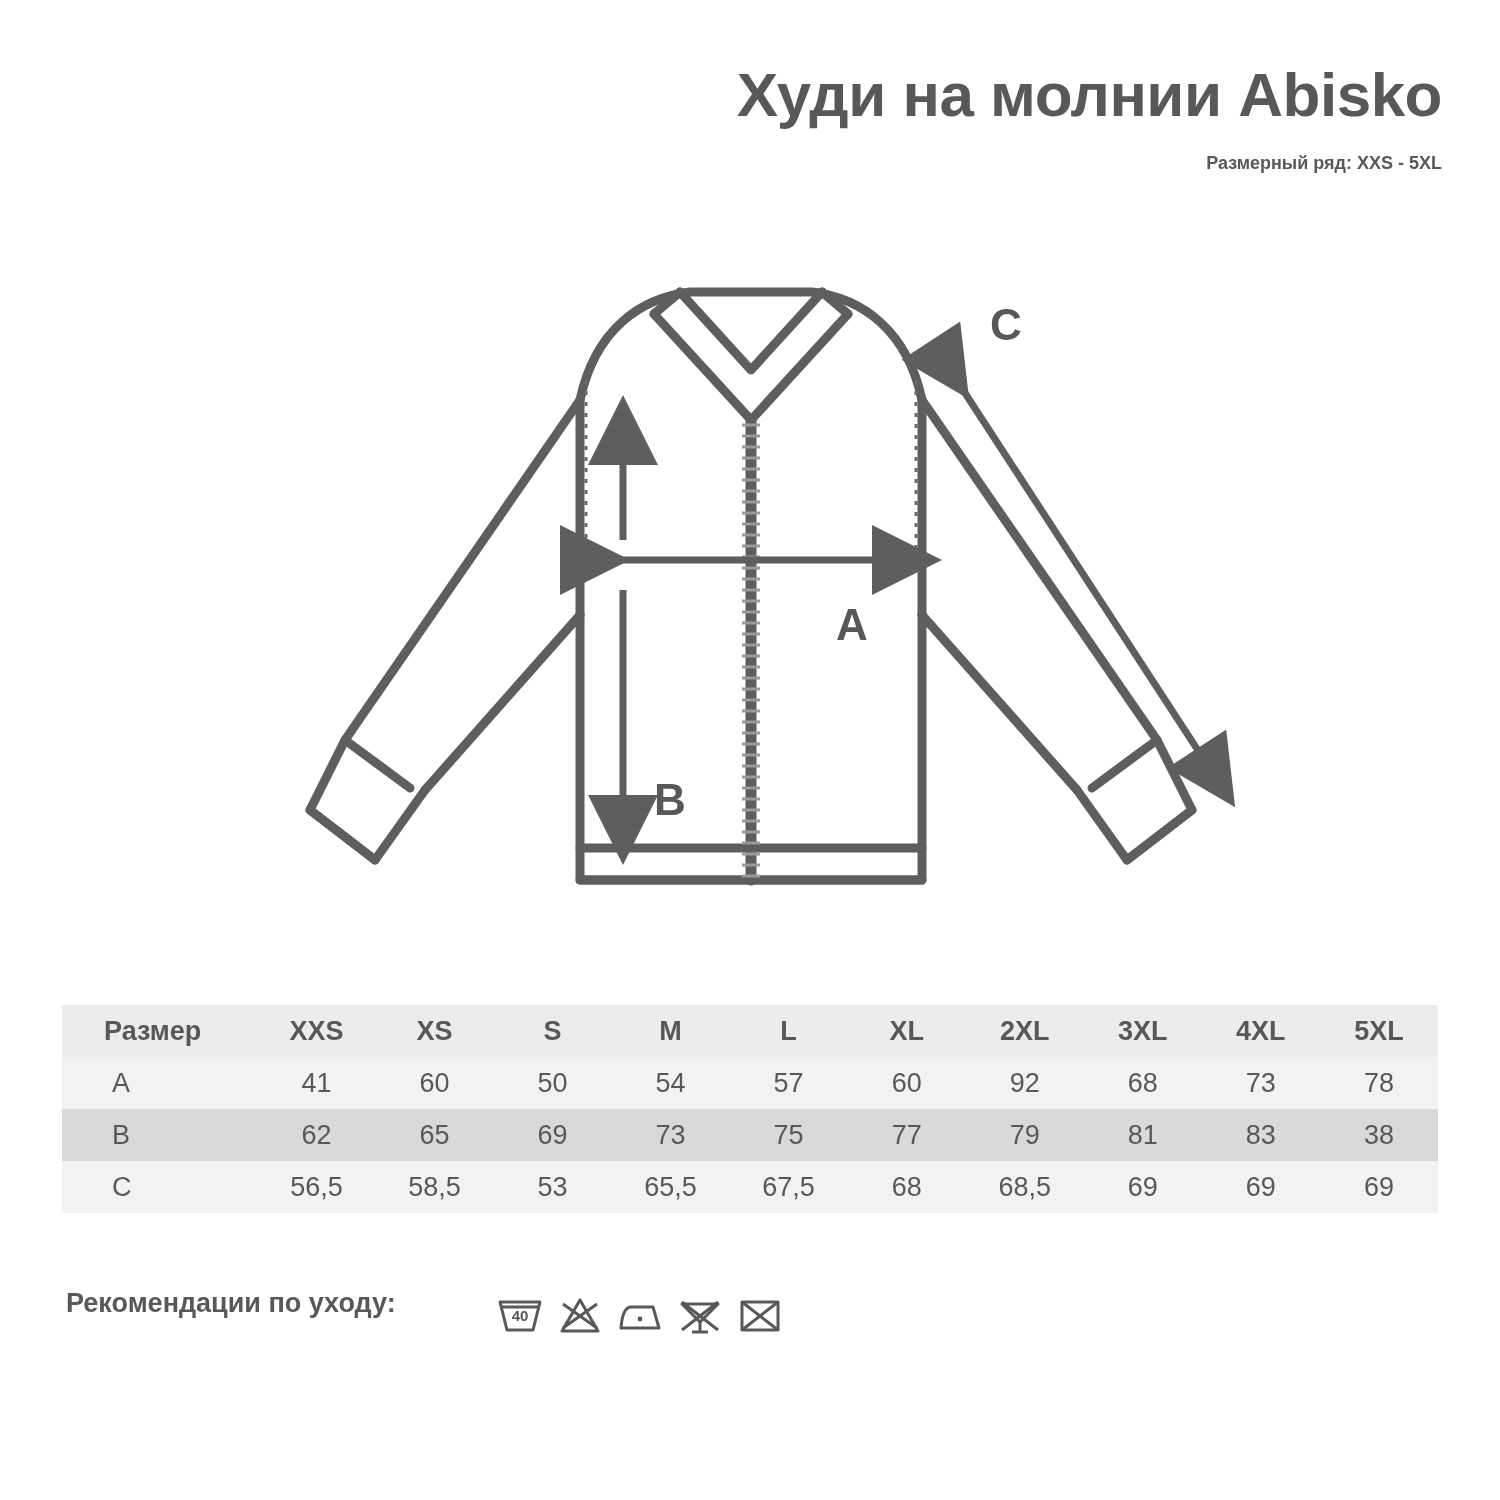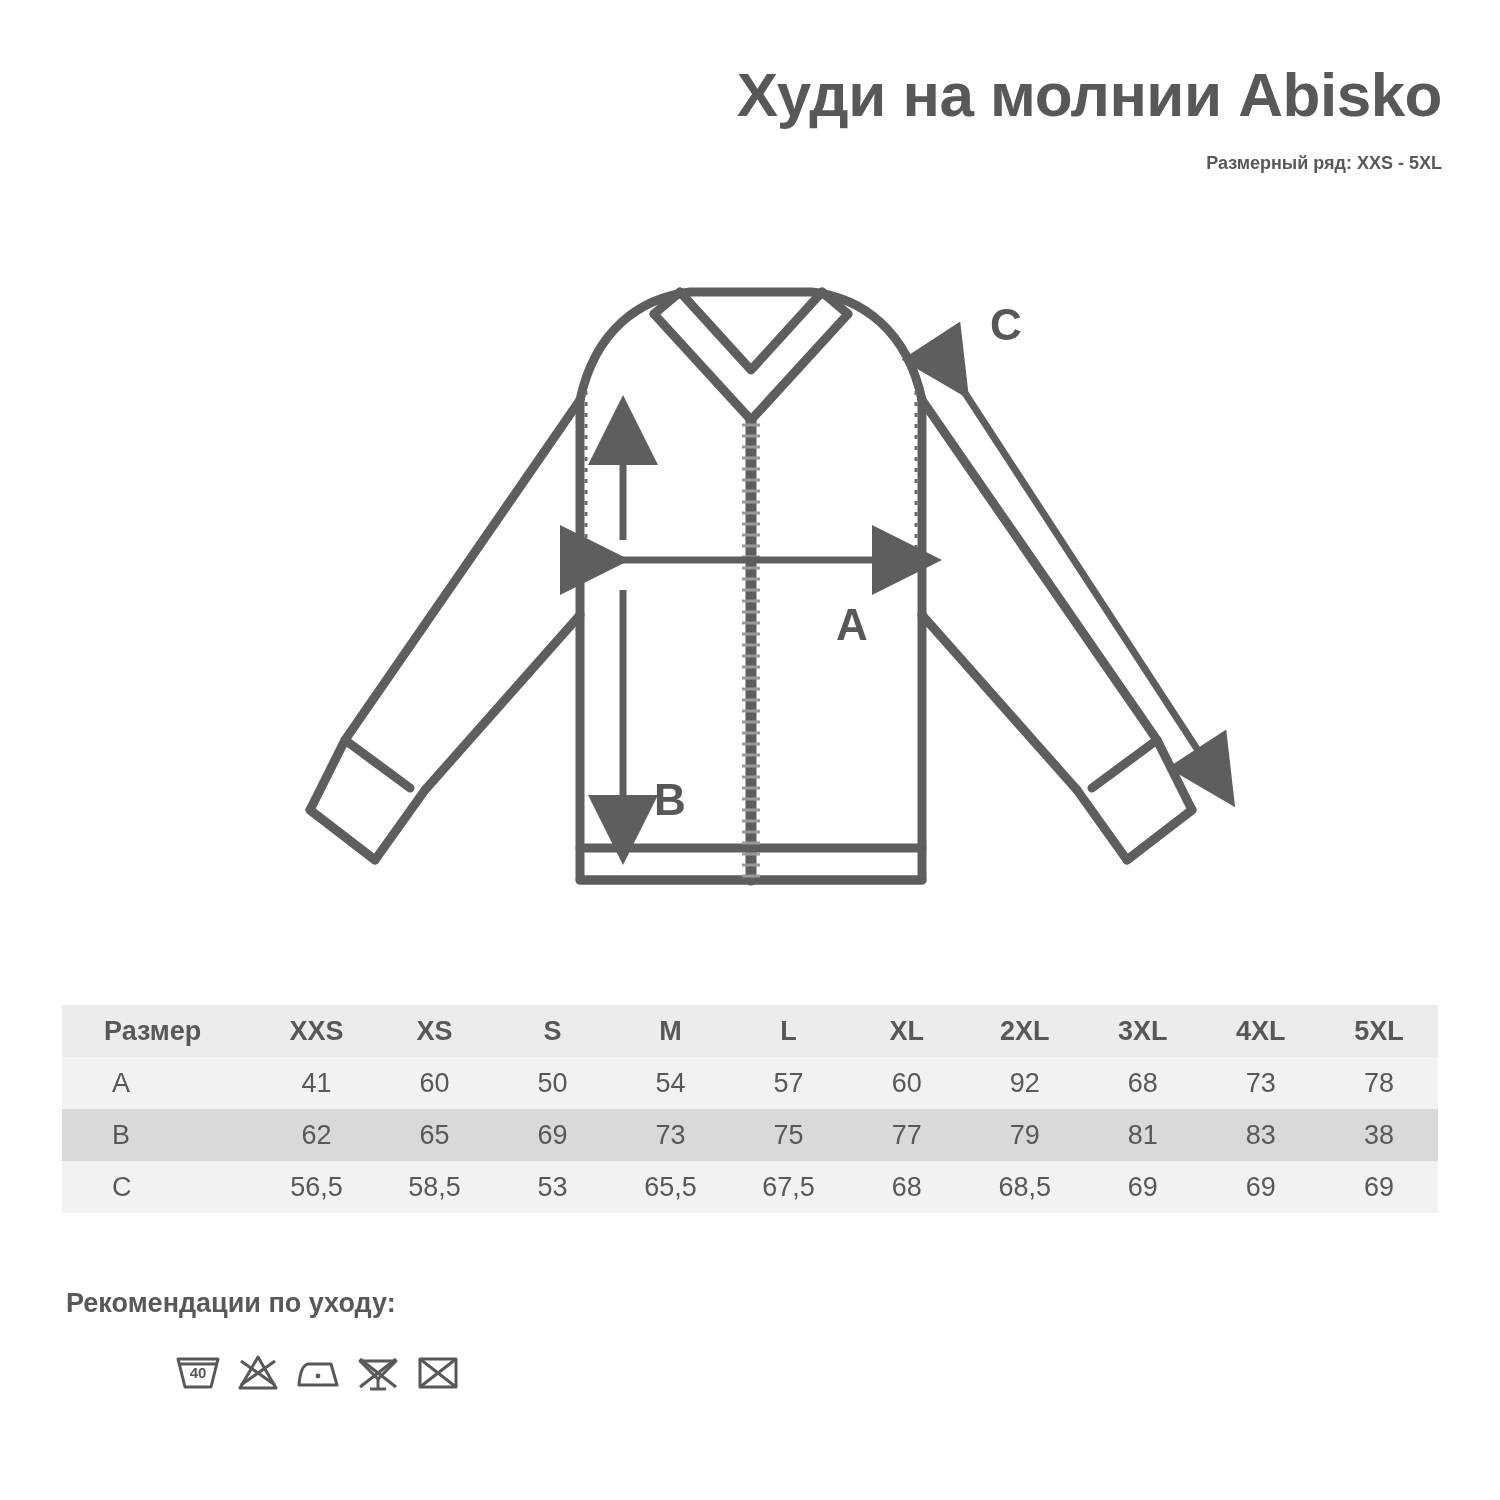--- a/index.html
+++ b/index.html
@@ -92,23 +92,22 @@
     background: #f2f2f2;
   }
   col.first { width: 14.2%; }
 
   
   .care {
     position: absolute;
     left: 66px;
     top: 1288px;
     display: flex;
-    align-items: flex-end;
+    align-items: flex-start;
     gap: 26px;
-    flex-direction: column;
   }
   .care-label {
     font-size: 27px;
     font-weight: bold;
     color: #58585a;
     width: 400px;
   }
   .care-icons {
     display: flex;
     align-items: center;

